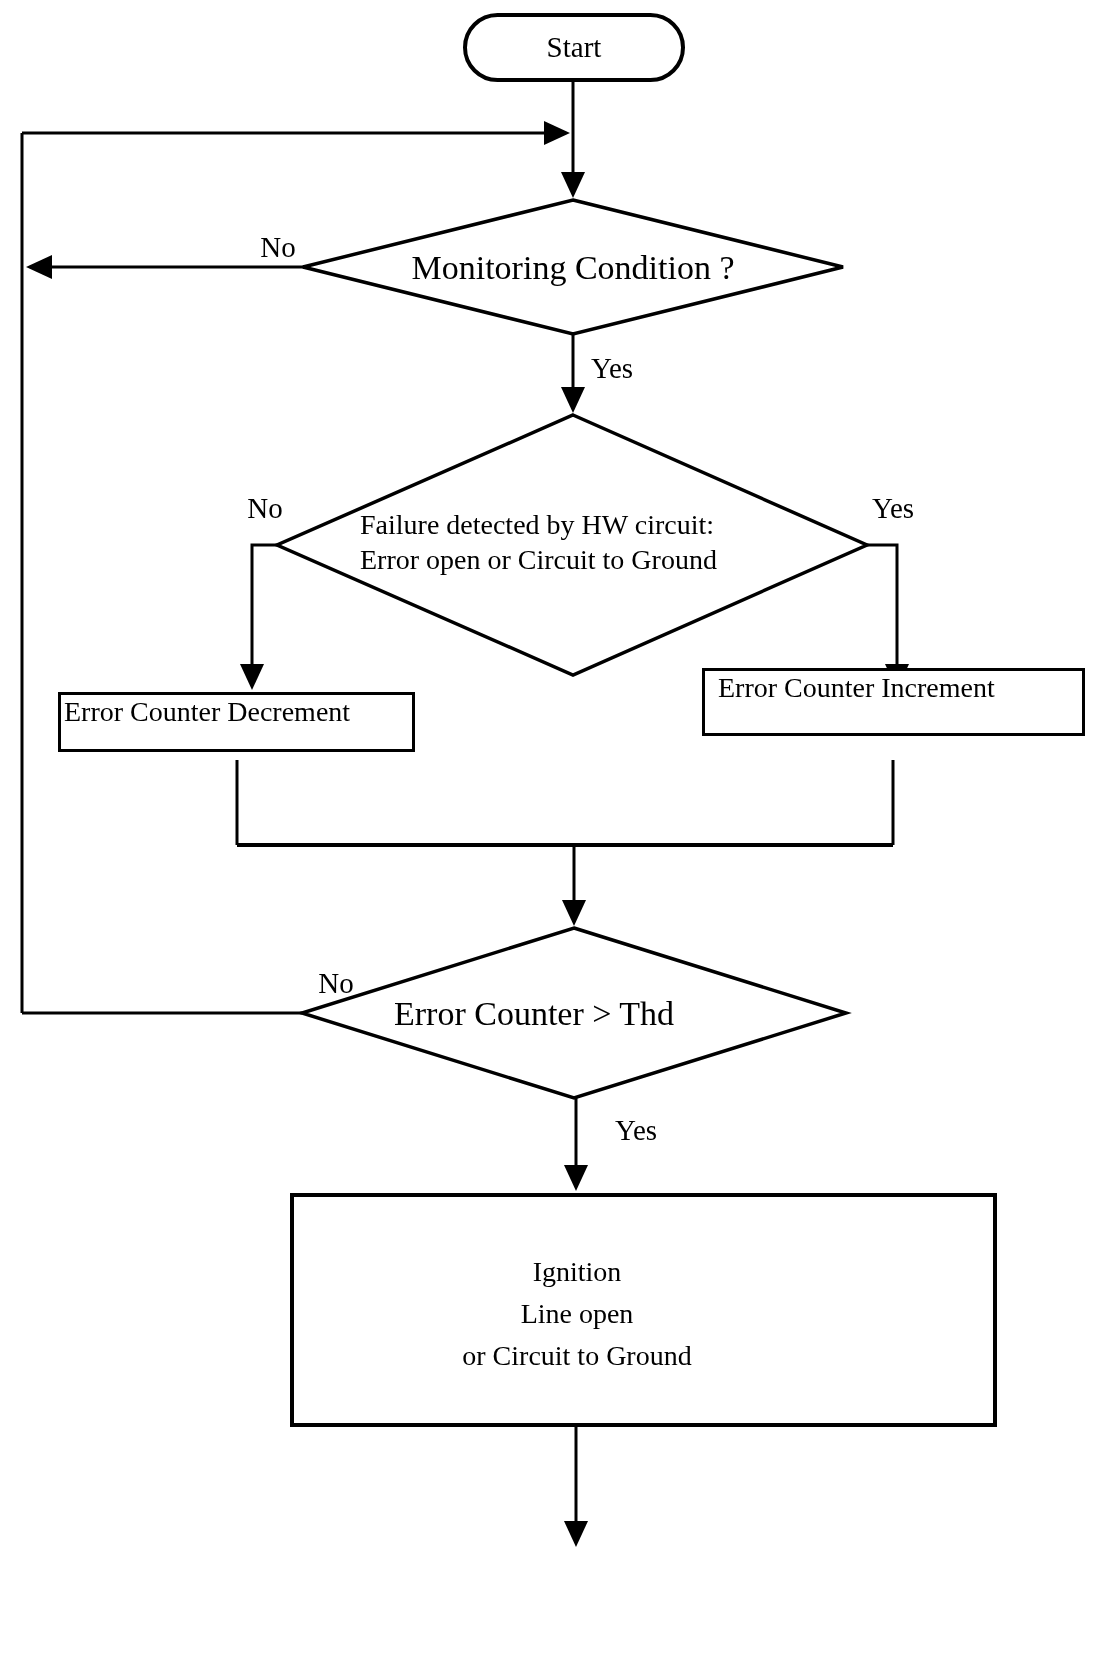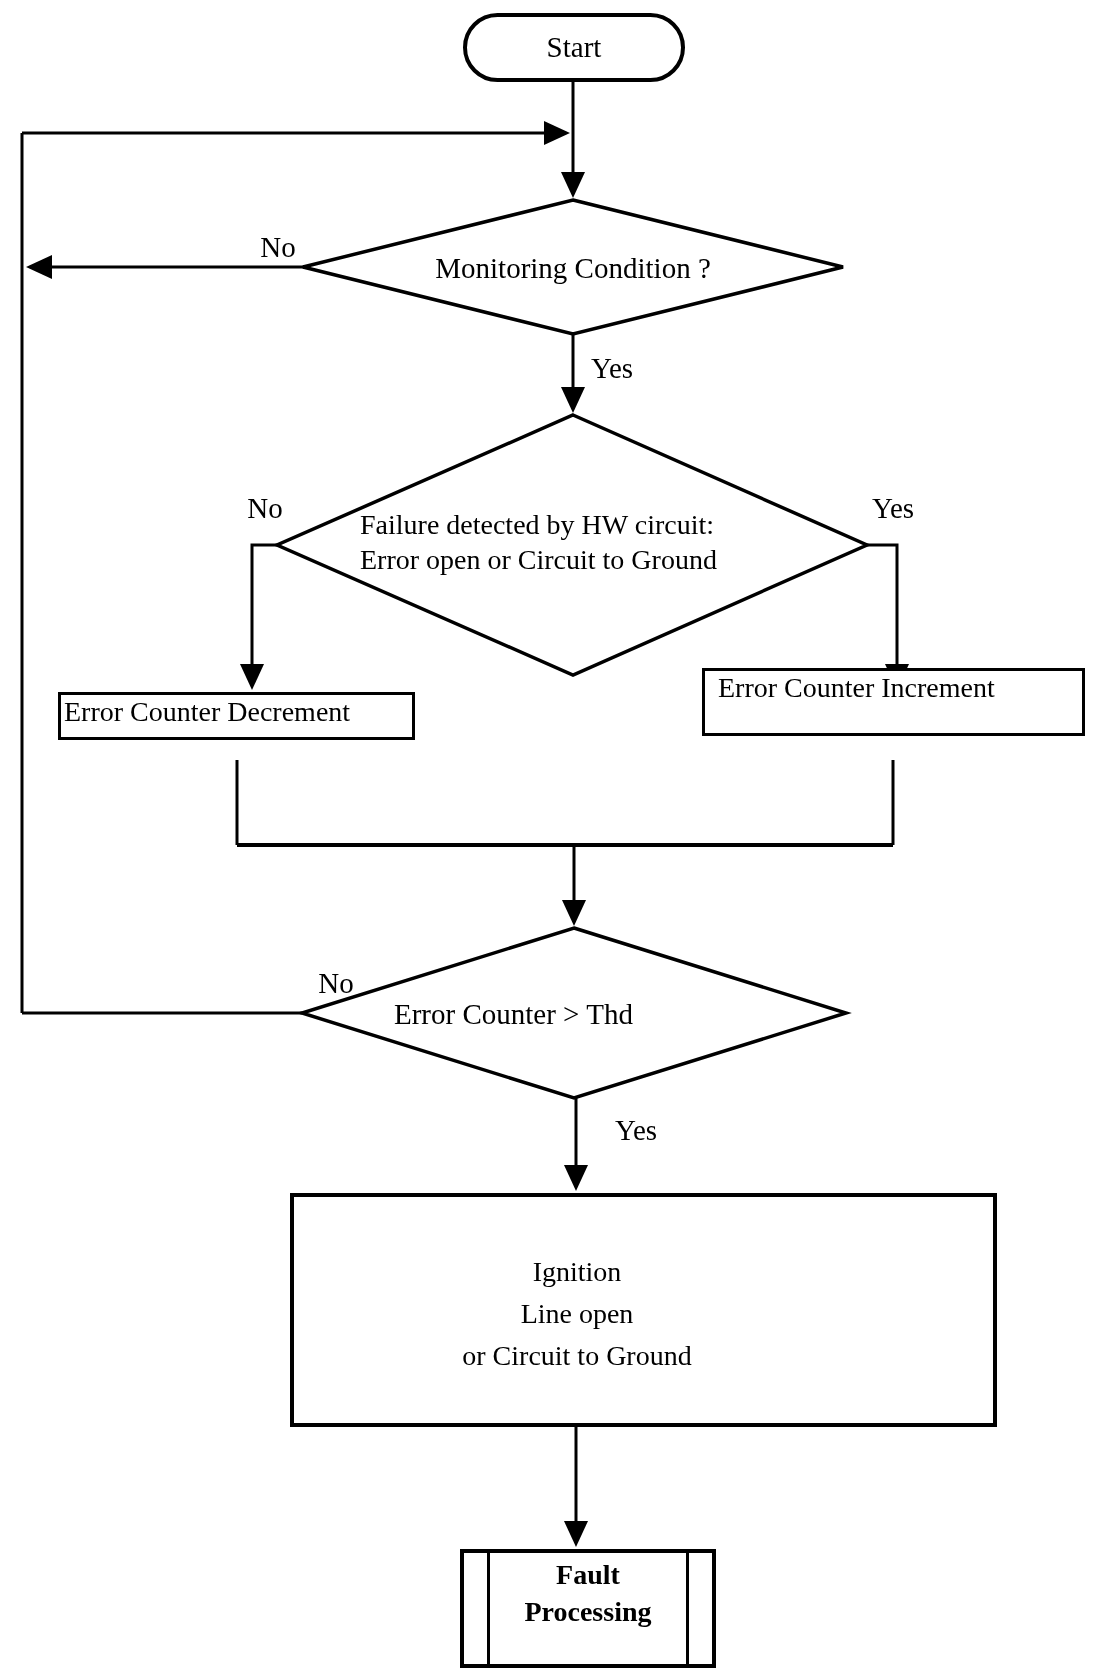--- a/index.html
+++ b/index.html
@@ -32,21 +32,21 @@
     width: 222px; height: 69px;
     border: 4px solid #000;
     border-radius: 36px;
     display: flex; align-items: center; justify-content: center;
     font-size: 29px;
   }
   .process {
     border: 3px solid #000;
     font-size: 28px;
   }
-  #decrement-box { left: 58px;  top: 692px; width: 357px; height: 48px; }
+  #decrement-box { left: 58px;  top: 692px; width: 357px; height: 60px; }
   #increment-box { left: 702px; top: 668px; width: 383px; height: 68px; }
   #decrement-box .ptext { position: absolute; left: 3px;  top: 1px; white-space: nowrap; }
   #increment-box .ptext { position: absolute; left: 13px; top: 1px; white-space: nowrap; }
   #ignition-box {
     left: 290px; top: 1193px; width: 707px; height: 234px;
     border: 4px solid #000;
   }
   #ignition-box .ptext {
     position: absolute; left: 0; top: 54px; width: 566px;
     text-align: center; font-size: 28px; line-height: 42px;
@@ -59,21 +59,21 @@
     position: absolute; top: 0; width: 3px; height: 111px; background: #000;
   }
   #fault-bar-left  { left: 23px; }
   #fault-bar-right { right: 23px; }
   #fault-box .ptext {
     position: absolute; left: 0; top: 3px; width: 100%;
     text-align: center; font-size: 28px; line-height: 37px; font-weight: 600;
   }
   .dlabel {
     position: absolute;
-    font-size: 29px;
+    font-size: 34px;
     line-height: 34px;
   }
   #monitoring-label { left: 353px; top: 251px; width: 440px; text-align: center; }
   #failure-label    { left: 360px; top: 507px; text-align: left; line-height: 35px; font-size: 28px; white-space: nowrap; }
   #threshold-label  { left: 394px; top: 997px; width: 302px; text-align: left; }
   .branch-label {
     position: absolute;
     font-size: 29px;
     line-height: 34px;
     text-align: center;
@@ -163,28 +163,20 @@
   </div>
 
   <div class="node" id="ignition-box">
     <div class="ptext">
       <div>Ignition</div>
       <div>Line open</div>
       <div>or Circuit to Ground</div>
     </div>
   </div>
 
-  <div class="node" id="fault-box">
-    <div class="fault-bar" id="fault-bar-left"></div>
-    <div class="fault-bar" id="fault-bar-right"></div>
-    <div class="ptext">
-      <div>Fault</div>
-      <div>Processing</div>
-    </div>
-  </div>
 
   <div class="branch-label" id="label-no-1">No</div>
   <div class="branch-label" id="label-yes-1">Yes</div>
   <div class="branch-label" id="label-no-2">No</div>
   <div class="branch-label" id="label-yes-2">Yes</div>
   <div class="branch-label" id="label-no-3">No</div>
   <div class="branch-label" id="label-yes-3">Yes</div>
 
 </div>
 

